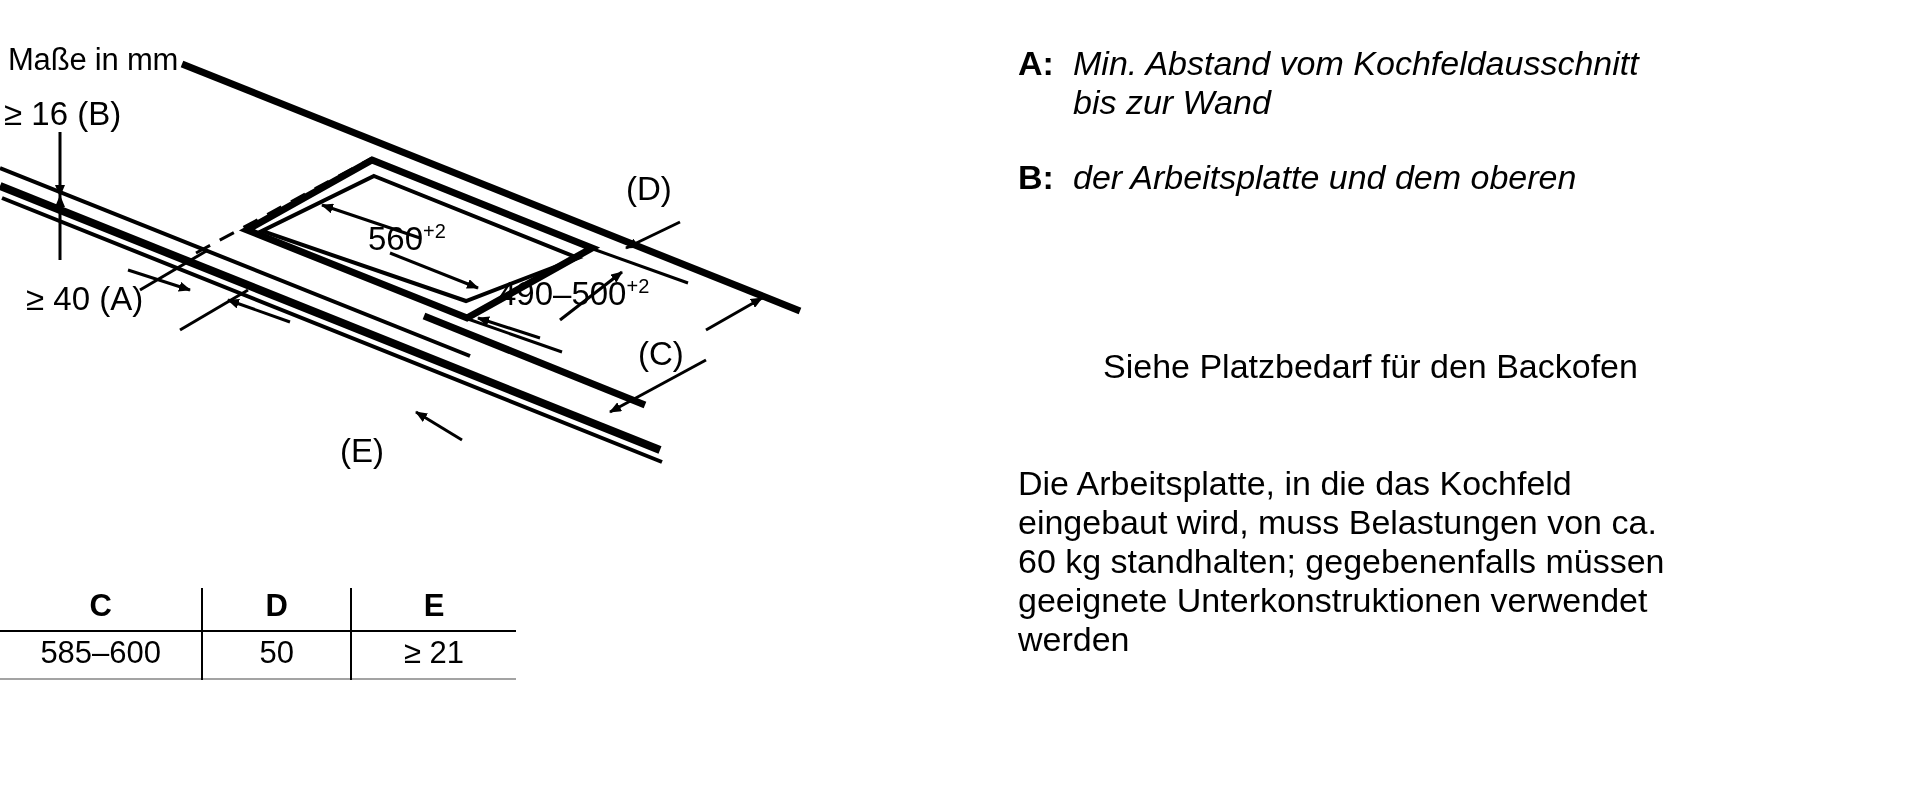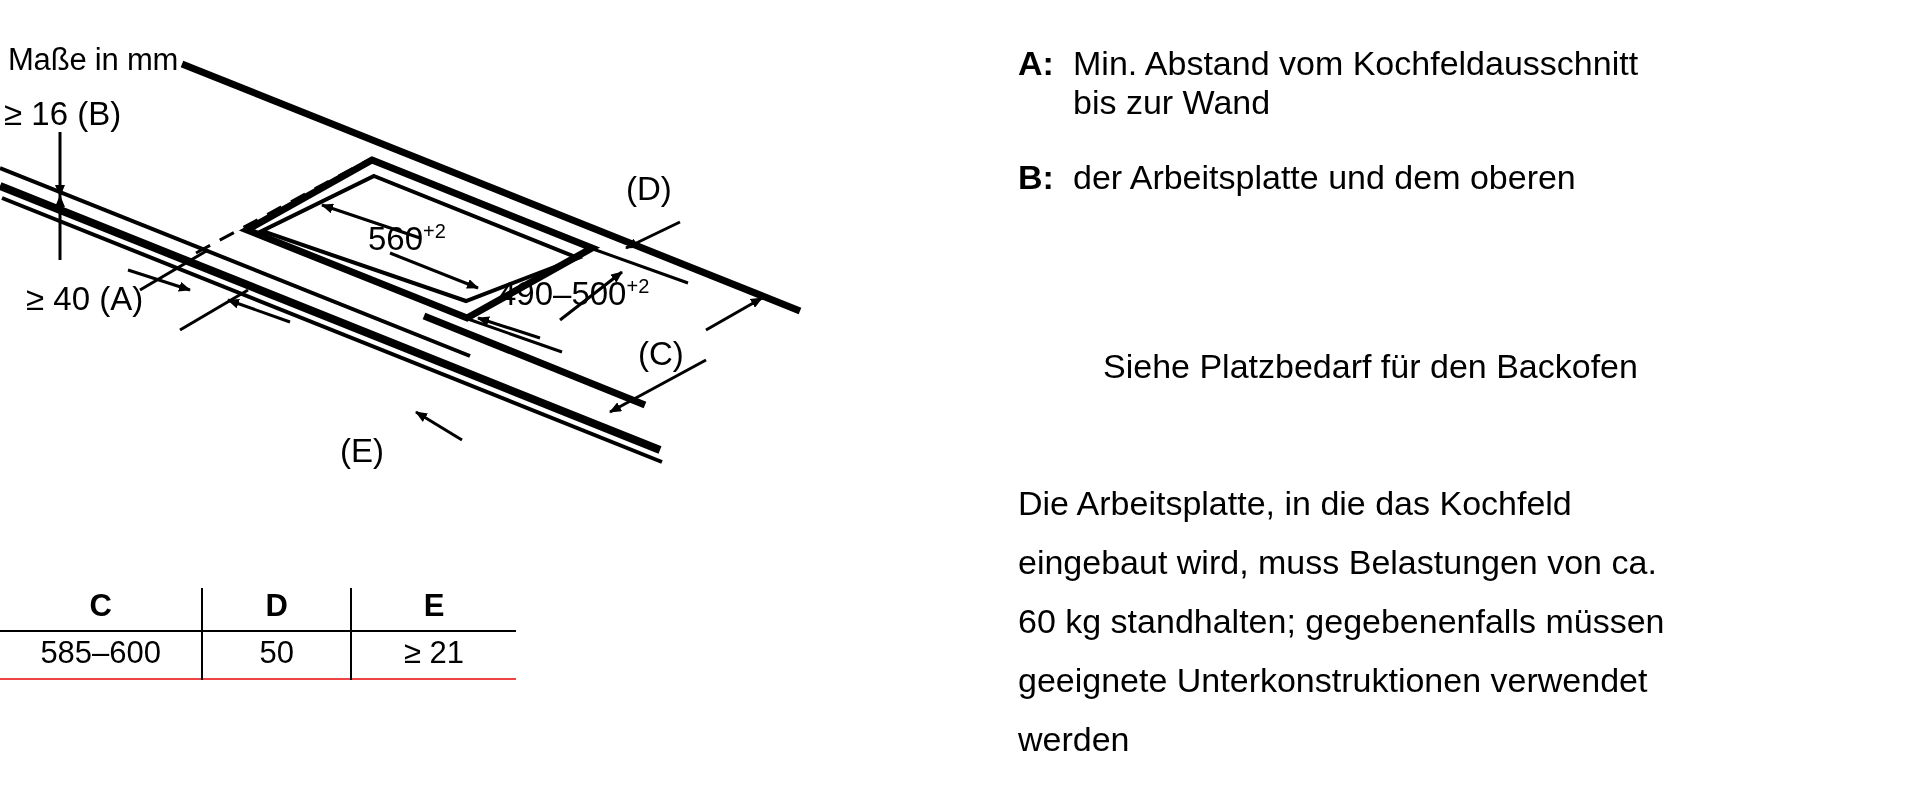--- a/index.html
+++ b/index.html
@@ -80,21 +80,21 @@
   }
   #spec-table th {
     font-weight: bold;
     padding-top: 0px;
     padding-bottom: 6px;
   }
   #spec-table thead tr {
     border-bottom: 2px solid #000;
   }
   #spec-table tbody tr.rule-row {
-    border-bottom: 2px solid #ef4444;
+    border-bottom: 2px solid #a3a3a3;
   }
   #spec-table th.col-div,
   #spec-table td.col-div {
     border-left: 2px solid #000;
   }
   #spec-table .col-c { width: 200px; }
   #spec-table .col-d { width: 150px; }
   #spec-table .col-e { width: 166px; }
 
   
@@ -119,20 +119,21 @@
     flex: 0 0 55px;
     white-space: nowrap;
   }
   .legend-body {
     font-size: 34px;
     line-height: 39px;
   }
   .legend-body .line {
     white-space: nowrap;
     display: block;
+    font-style: italic;
   }
 
   #legend-a { top: 44px; left: 0; }
   #legend-b { top: 158px; left: 0; }
 
   #see-note {
     position: absolute;
     top: 347px;
     left: 55px;
     font-size: 34px;
@@ -144,21 +145,20 @@
   #load-note {
     position: absolute;
     top: 464px;
     left: 0px;
     font-size: 34px;
     line-height: 39px;
   }
   #load-note .line {
     white-space: nowrap;
     display: block;
-    margin-top: 20px;
   }
 </style>
 </head>
 <body>
 
 <div id="left-column">
 
   <div id="units-note">Maße in mm</div>
 
   <svg id="diagram-svg" width="1000" height="580" viewBox="0 0 1000 580">

